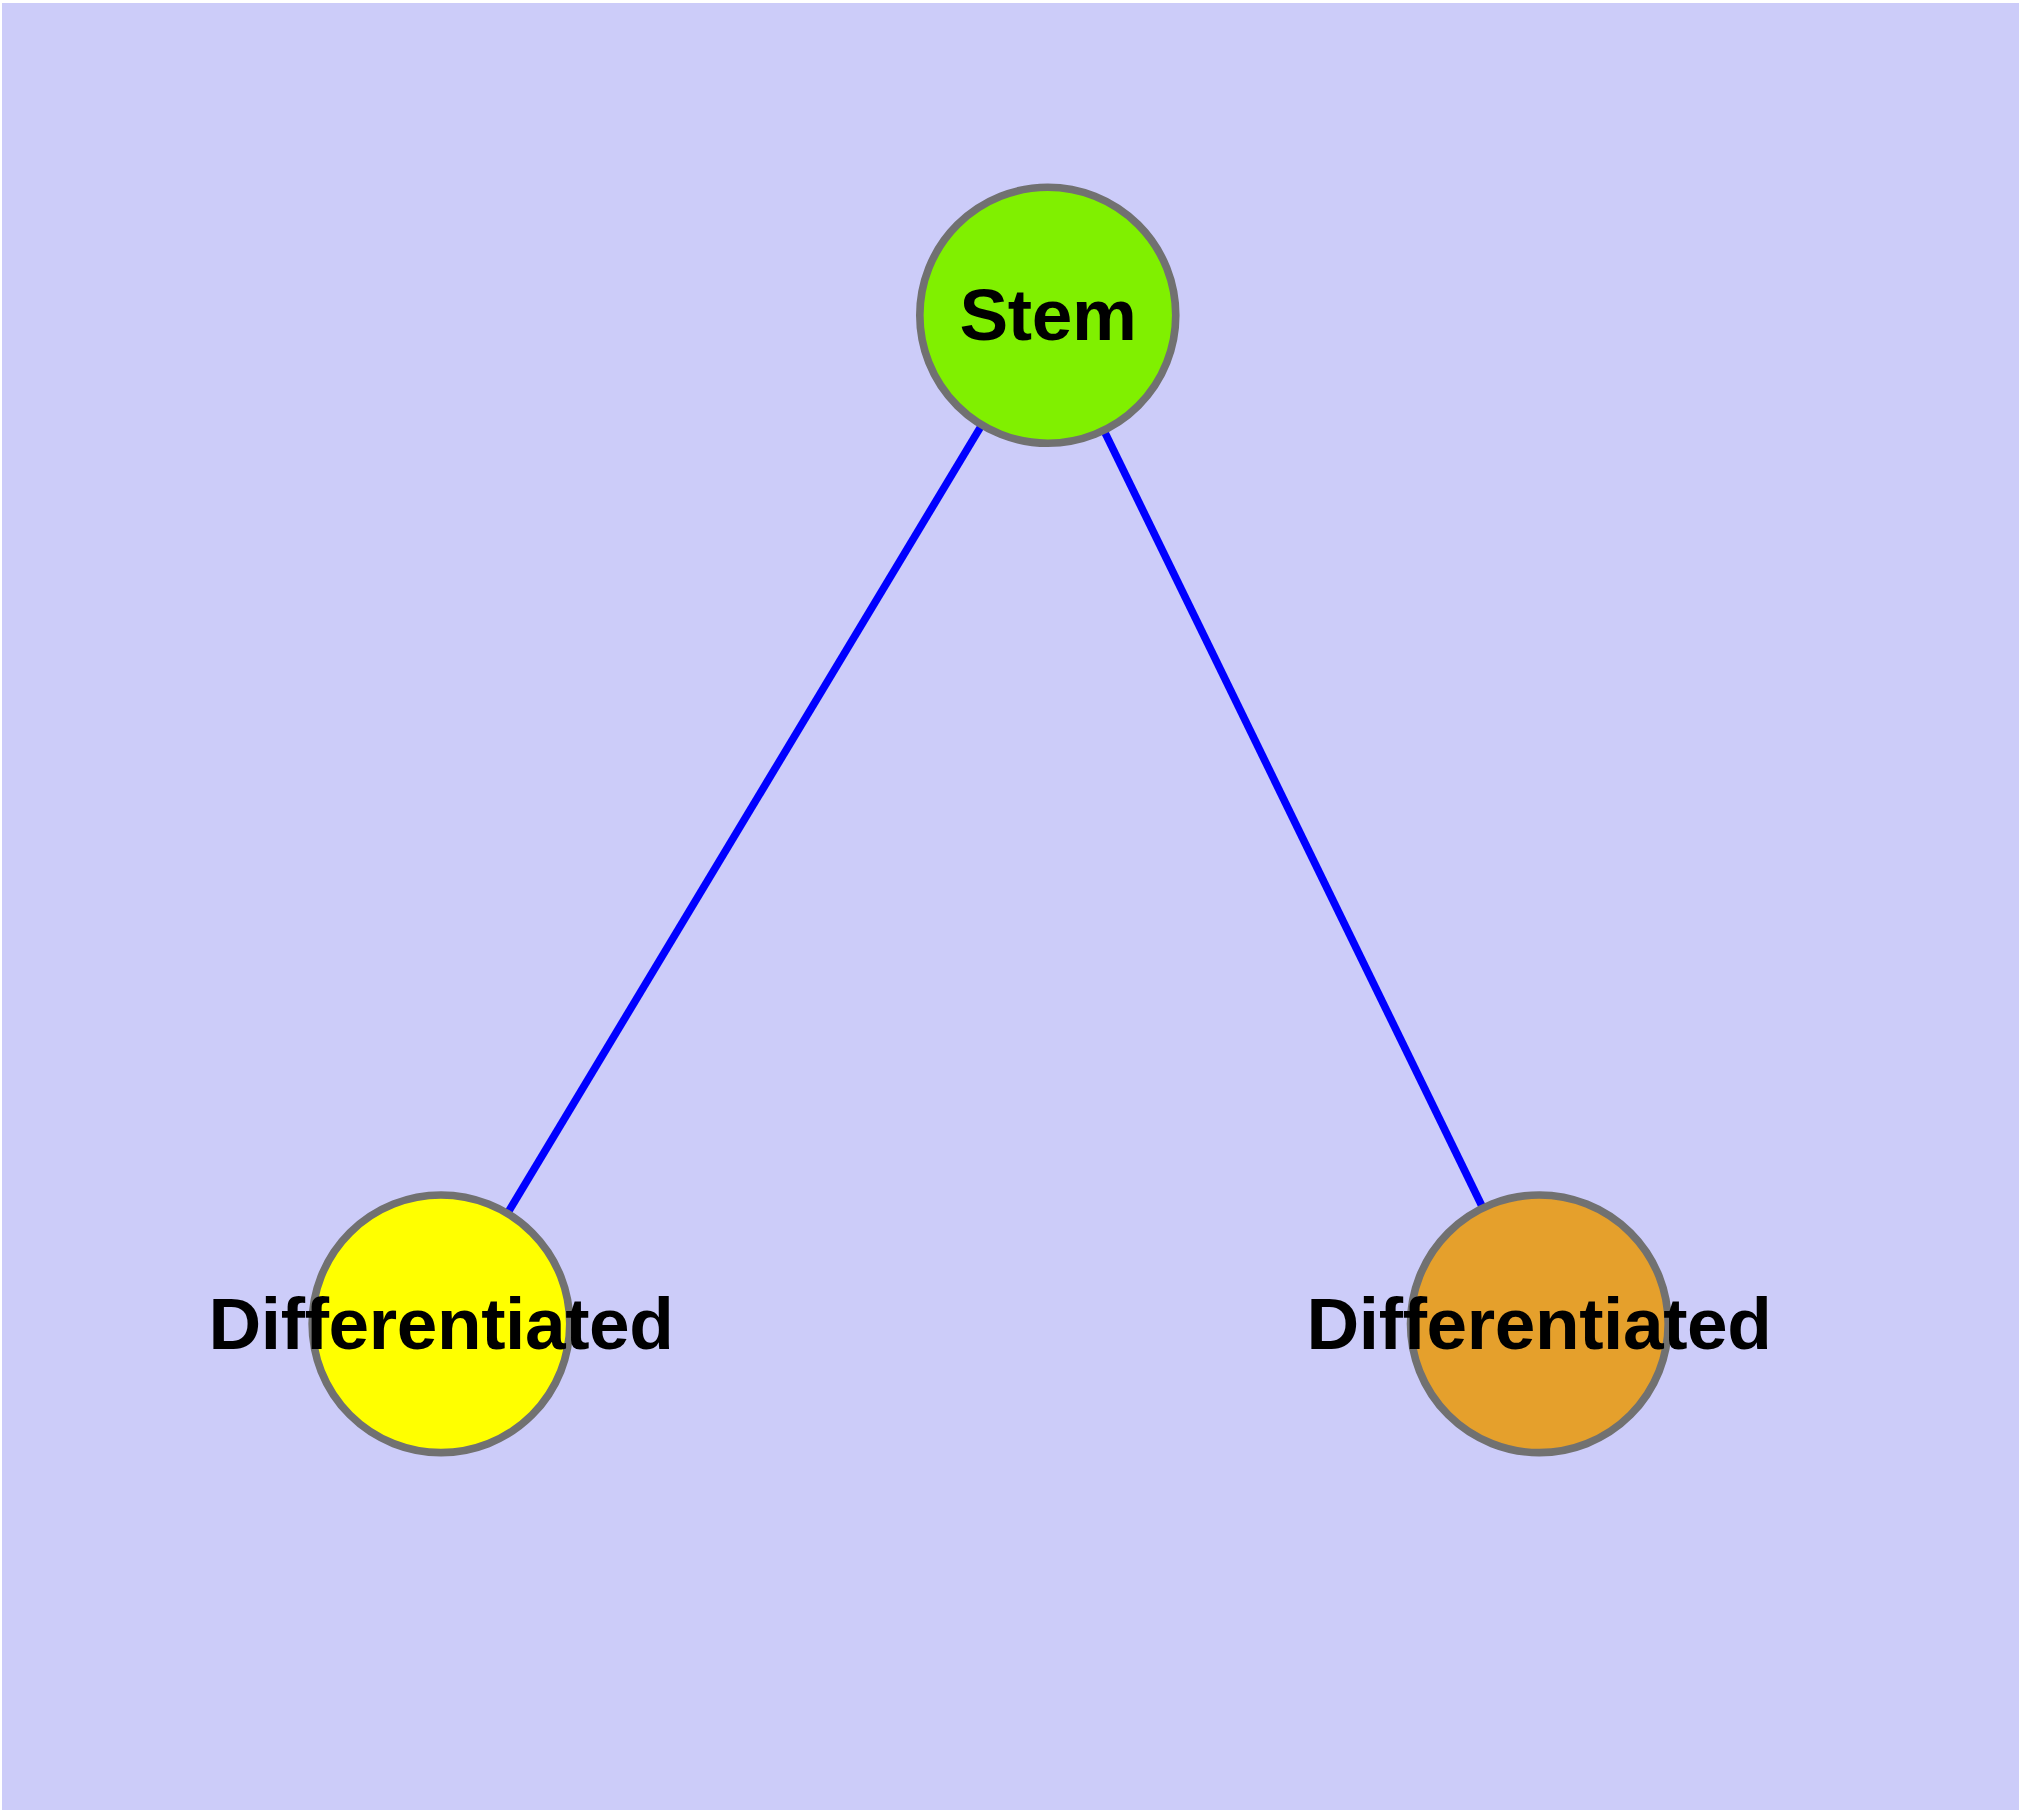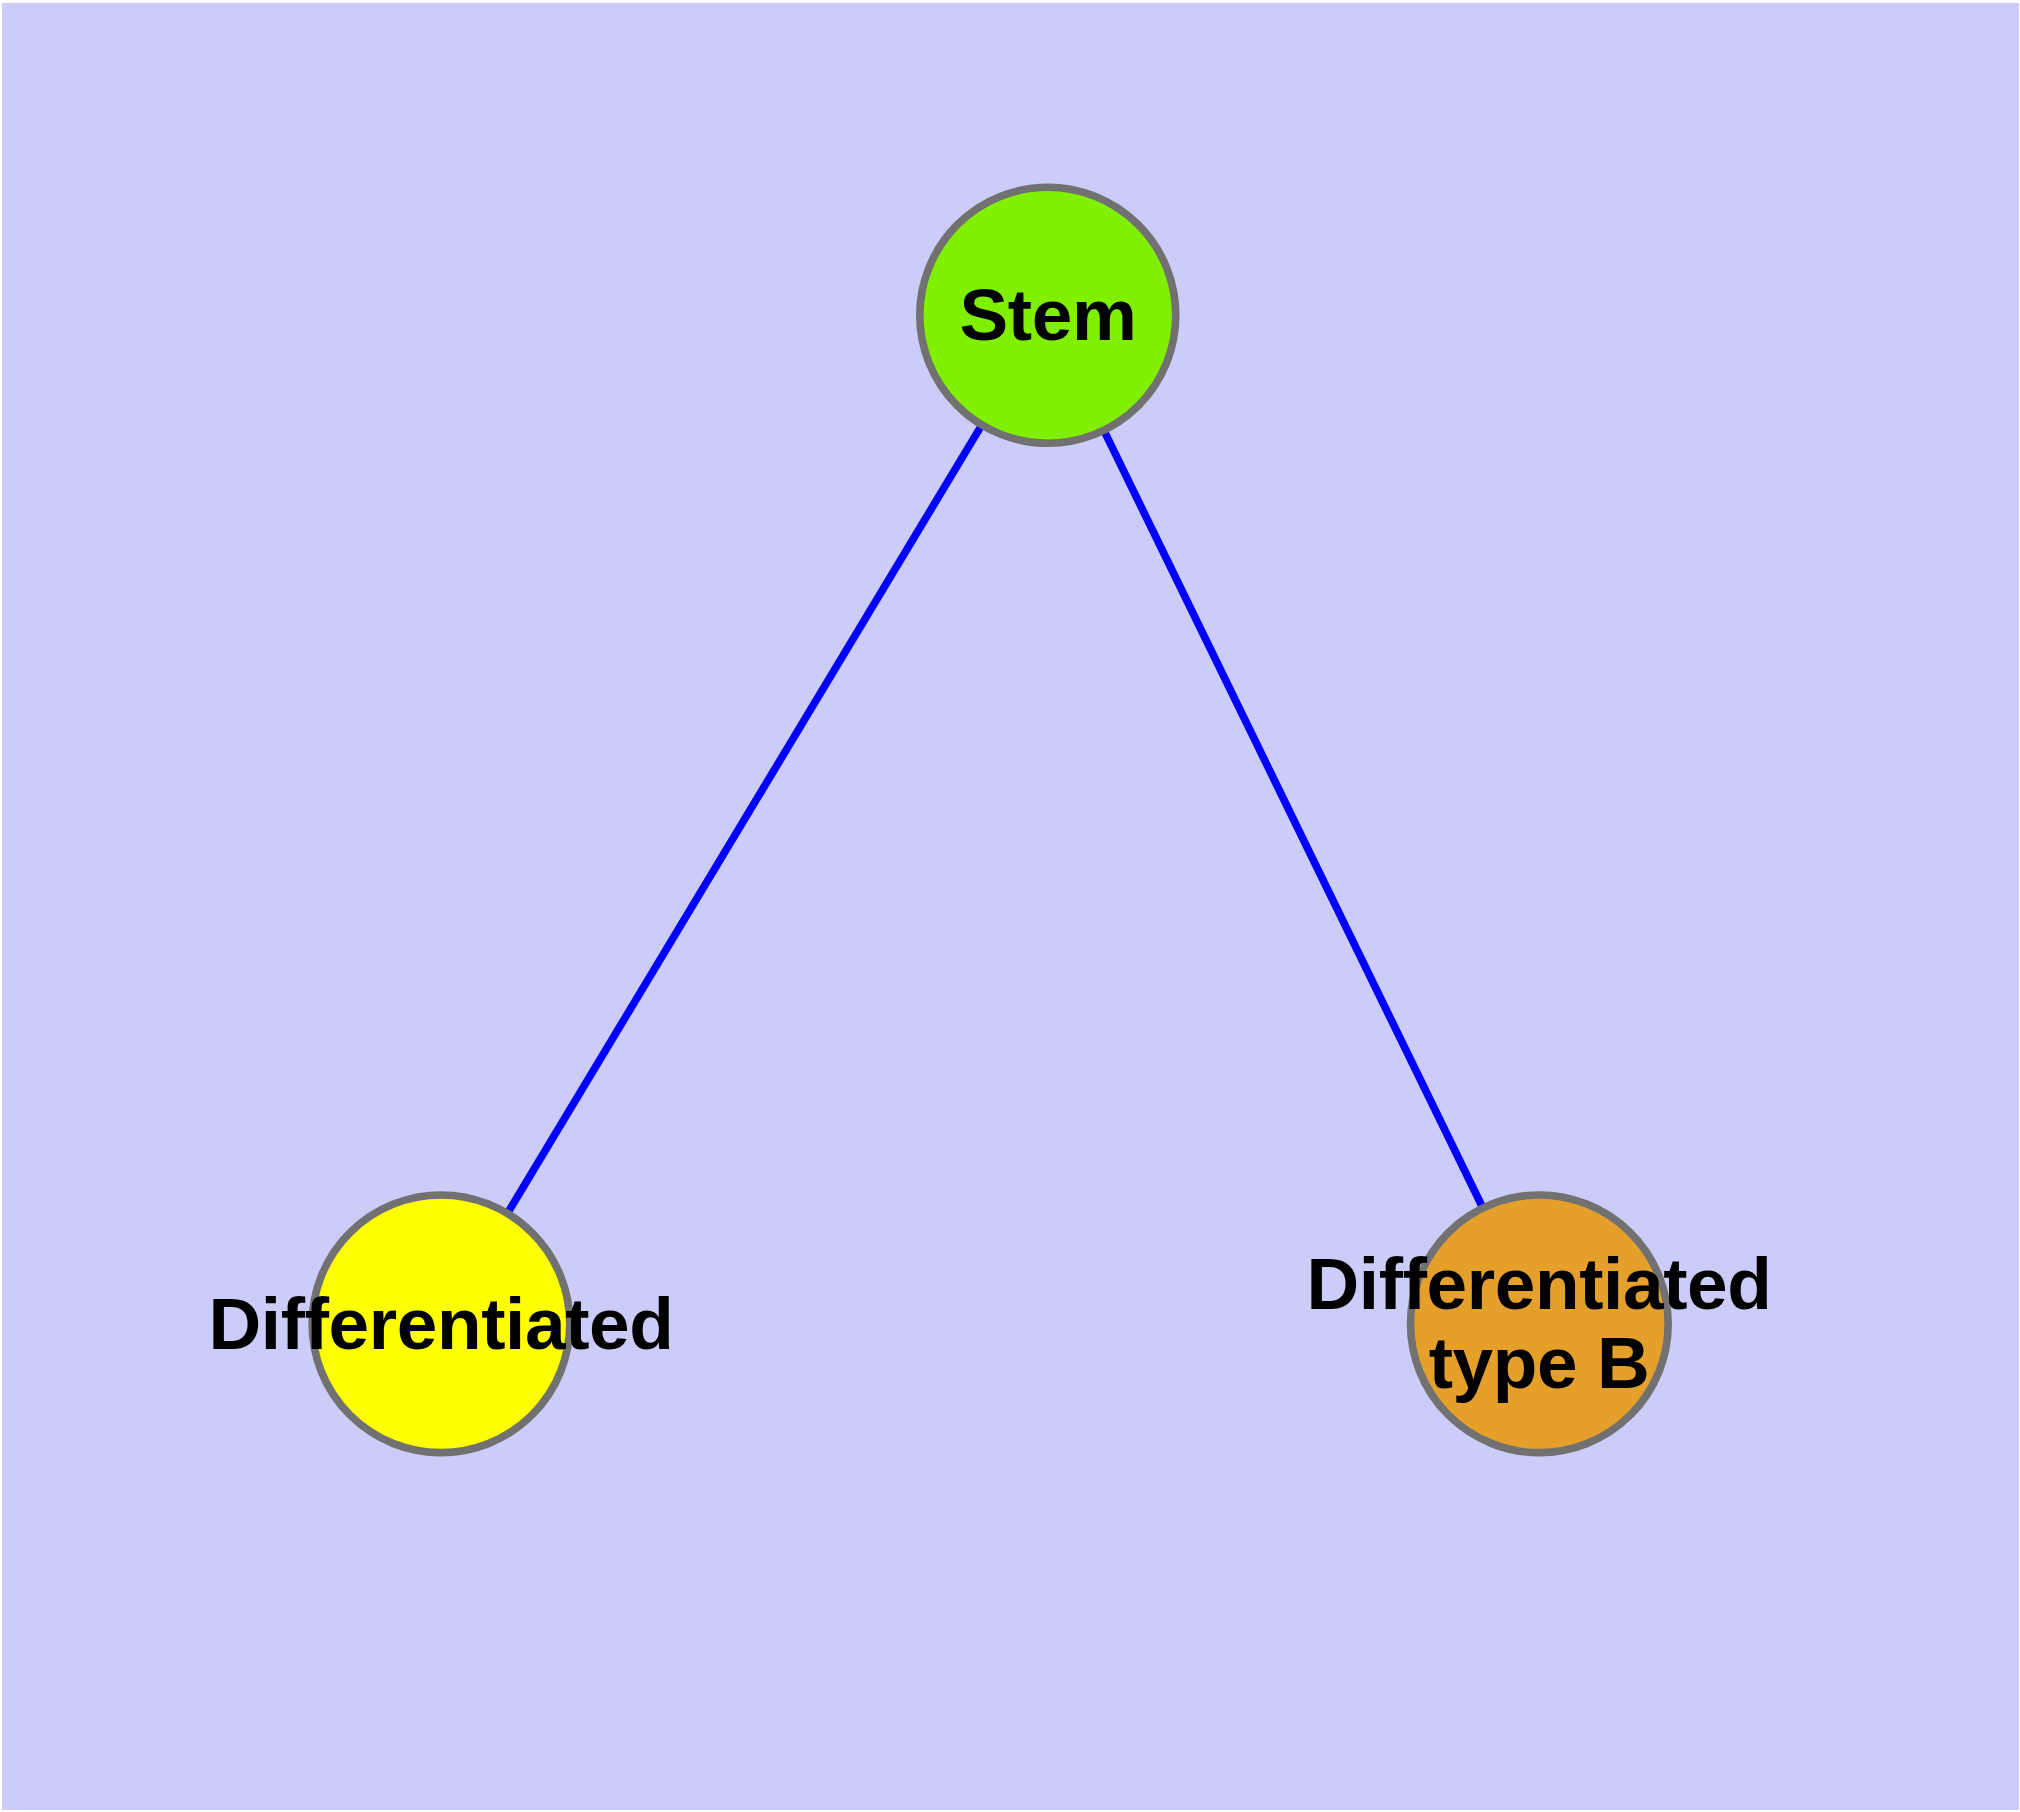--- a/index.html
+++ b/index.html
@@ -69,16 +69,16 @@
     <g id="nodes-group">
         <circle cx="1236" cy="372" r="151" class="node-circle" fill="#80f000" stroke="#717171" stroke-width="9"></circle>
         <circle cx="520" cy="1562" r="152" class="node-circle" fill="#ffff00" stroke="#717171" stroke-width="9"></circle>
         <circle cx="1816" cy="1562" r="152" class="node-circle" fill="#e5a02c" stroke="#717171" stroke-width="9"></circle>
       </g>
   </svg>
 
   <div id="labels-layer">
       <div class="node-label" style="left: 1048px; top: 315px; color: rgb(0, 0, 0); font-size: 73px;"><div>Stem</div></div>
       <div class="node-label" style="left: 441px; top: 1324px; color: rgb(0, 0, 0); font-size: 73px;"><div>Differentiated</div></div>
-      <div class="node-label" style="left: 1539px; top: 1324px; color: rgb(0, 0, 0); font-size: 73px;"><div>Differentiated</div><div>type B</div></div>
+      <div class="node-label" style="left: 1539px; top: 1324px; color: rgb(0, 0, 0); font-size: 73px;"><div>Differentiated</div></div>
     </div>
 </div>
 
 
 </body></html>

